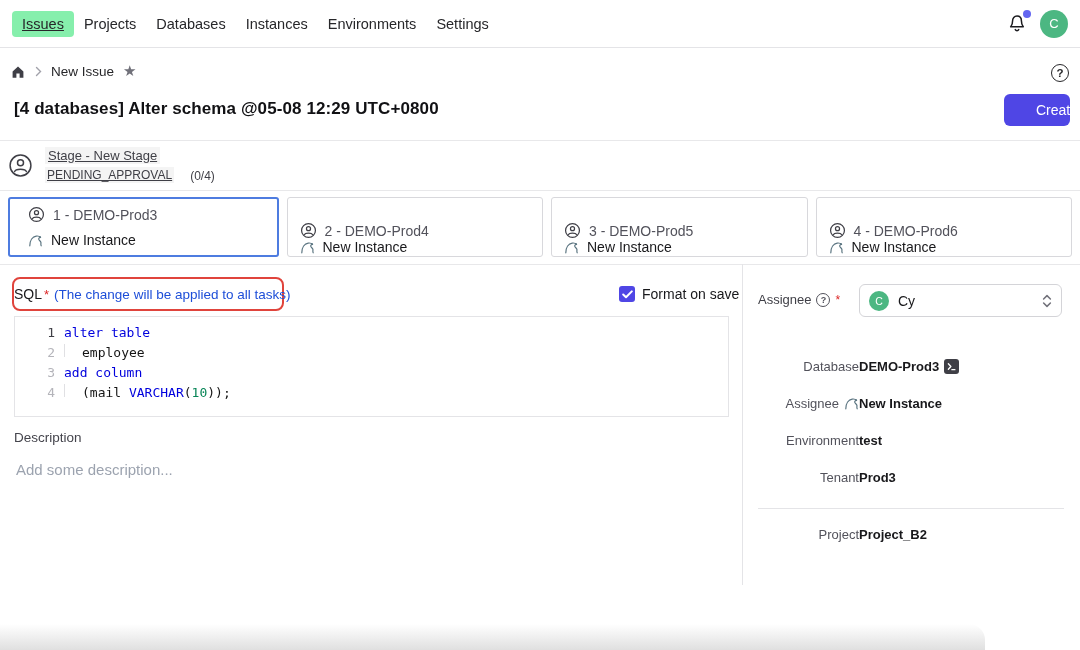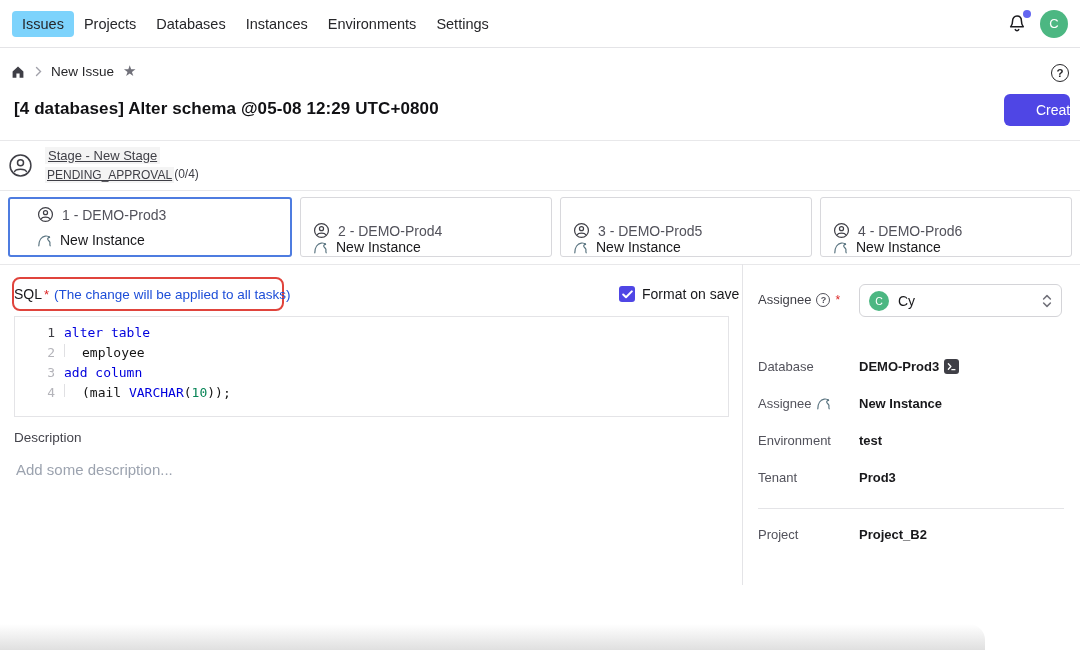--- a/index.html
+++ b/index.html
@@ -6,48 +6,48 @@
   body{
     width:1080px;height:650px;position:relative;overflow:hidden;
     background:#ffffff;font-family:"Liberation Sans",sans-serif;color:#18181b;
   }
   svg{display:block;}
   
   .topnav{position:absolute;top:0;left:0;width:1080px;height:48px;border-bottom:1px solid #e4e4e7;
     display:flex;align-items:center;padding:0 12px;box-sizing:border-box;}
   .nav-items{display:flex;align-items:center;}
   .nav-item{padding:5px 10px;font-size:14.5px;color:#27272a;border-radius:4px;cursor:pointer;white-space:nowrap;}
-  .nav-item.active{background:#7dd3fc;}
+  .nav-item.active{background:#86efac;text-decoration:underline;}
   .nav-right{margin-left:auto;display:flex;align-items:center;gap:13px;}
   .bell-wrap{position:relative;width:20px;height:22px;}
   .bell-dot{position:absolute;top:-3px;right:-4px;width:8px;height:8px;border-radius:50%;background:#6366f1;}
   .avatar{width:28px;height:28px;border-radius:50%;background:#4cb782;color:#fff;
     display:flex;align-items:center;justify-content:center;font-size:13px;font-weight:500;}
   
   .breadcrumb{position:absolute;top:64px;left:10px;display:flex;align-items:center;gap:9px;}
   .crumb-page{font-size:13.5px;color:#27272a;}
   .star{font-size:15px;color:#71717a;line-height:1;margin-top:-2px;}
   .help-circle{position:absolute;top:64px;right:11px;width:18px;height:18px;border:1.6px solid #27272a;border-radius:50%;
     display:flex;align-items:center;justify-content:center;font-size:11.5px;font-weight:700;color:#27272a;box-sizing:border-box;}
   
   .page-title{position:absolute;top:99px;left:14px;font-size:17px;font-weight:700;color:#111114;letter-spacing:.1px;}
   .create-btn{position:absolute;top:94px;right:10px;width:66px;height:32px;background:#4f46e5;color:#fff;
     border:none;border-radius:6px;font-size:14px;font-weight:500;font-family:"Liberation Sans",sans-serif;cursor:pointer;padding-left:32px;}
   .hr{position:absolute;left:0;width:1080px;border-top:1px solid #e8e8ea;}
   
   .stage{position:absolute;top:147px;left:8px;display:flex;align-items:center;gap:12px;}
   .stage-lines{display:flex;flex-direction:column;gap:3px;}
   .stage-name{font-size:13px;color:#3f3f46;text-decoration:underline;background:rgba(0,0,0,0.045);padding:1px 3px;width:max-content;cursor:pointer;}
-  .stage-status-line{font-size:12px;color:#3f3f46;display:flex;gap:0;align-items:flex-start;}
+  .stage-status-line{font-size:12px;color:#3f3f46;display:flex;gap:16px;align-items:flex-end;}
   .stage-status{text-decoration:underline;background:rgba(0,0,0,0.045);padding:1px 2px;cursor:pointer;}
   
   .cards{position:absolute;top:197px;left:8px;width:1064px;display:flex;gap:8px;}
   .task-card{flex:1;height:60px;box-sizing:border-box;border:1px solid #d8d8dc;border-radius:3px;background:#fff;
     padding:24px 12px;display:flex;flex-direction:column;justify-content:space-between;cursor:pointer;}
-  .task-card.selected{border:2px solid #4e7ce0;padding:7px 27px;}
+  .task-card.selected{border:2px solid #4e7ce0;padding:7px 18px;}
   .card-row{display:flex;align-items:center;gap:8px;}
   .card-title{font-size:14px;color:#52525b;}
   .card-instance{font-size:14px;color:#18181b;font-weight:500;}
   
   .vsep{position:absolute;left:742px;top:264px;height:321px;border-left:1px solid #e4e4e7;}
   
   .sql-box{position:absolute;left:12px;top:277px;width:272px;height:34px;border:2.5px solid #e0443c;border-radius:8px;
     box-sizing:border-box;display:flex;align-items:center;gap:2px;}
   .sql-label{font-size:14px;color:#18181b;}
   .req{color:#dc2626;font-size:13px;margin-right:3px;}
@@ -75,21 +75,21 @@
     display:flex;align-items:center;justify-content:center;font-size:9px;font-weight:700;color:#52525b;}
   .assignee-req{color:#dc2626;font-size:12px;}
   .assignee-select{position:absolute;left:859px;top:284px;width:203px;height:33px;border:1px solid #d4d4d8;border-radius:6px;
     box-sizing:border-box;background:#fff;display:flex;align-items:center;padding:0 9px;gap:9px;cursor:pointer;}
   .assignee-avatar{width:20px;height:20px;border-radius:50%;background:#4cb782;color:#fff;font-size:10.5px;font-weight:500;
     display:flex;align-items:center;justify-content:center;flex:none;}
   .assignee-value{font-size:14px;color:#18181b;}
   .select-chevrons{margin-left:auto;}
   .side-fields{position:absolute;left:758px;top:358px;width:306px;}
   .side-row{display:flex;align-items:center;height:16px;margin-bottom:21px;}
-  .side-label{width:101px;flex:none;font-size:13px;color:#52525b;display:flex;align-items:center;gap:5px;}
+  .side-label{width:101px;flex:none;font-size:13px;color:#52525b;display:flex;align-items:center;gap:5px;justify-content:flex-end;}
   .side-value{font-size:13px;font-weight:700;color:#18181b;display:flex;align-items:flex-end;gap:5px;}
   .terminal-chip{width:15px;height:15px;background:#3f3f46;border-radius:3px;display:flex;align-items:center;justify-content:center;}
   .side-divider{position:absolute;left:758px;top:508px;width:306px;border-top:1px solid #e4e4e7;}
   .project-row{position:absolute;left:758px;top:526px;width:306px;display:flex;align-items:center;height:16px;}
   
   .bottom-shadow{position:absolute;left:0;bottom:0;width:985px;height:26px;
     background:linear-gradient(to bottom, rgba(60,60,60,0) 0%, rgba(60,60,60,0.16) 100%);
     border-top-right-radius:16px;pointer-events:none;}
 </style>
 </head>

